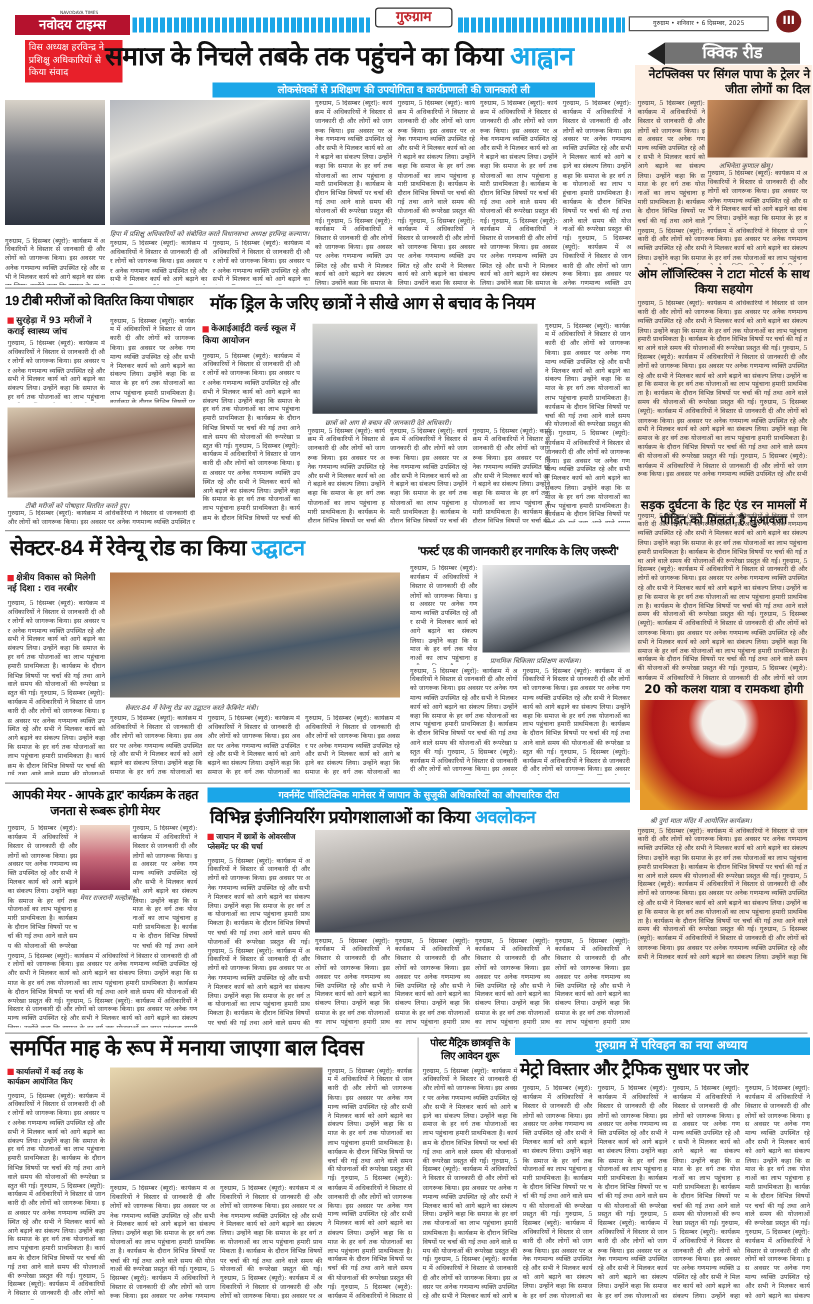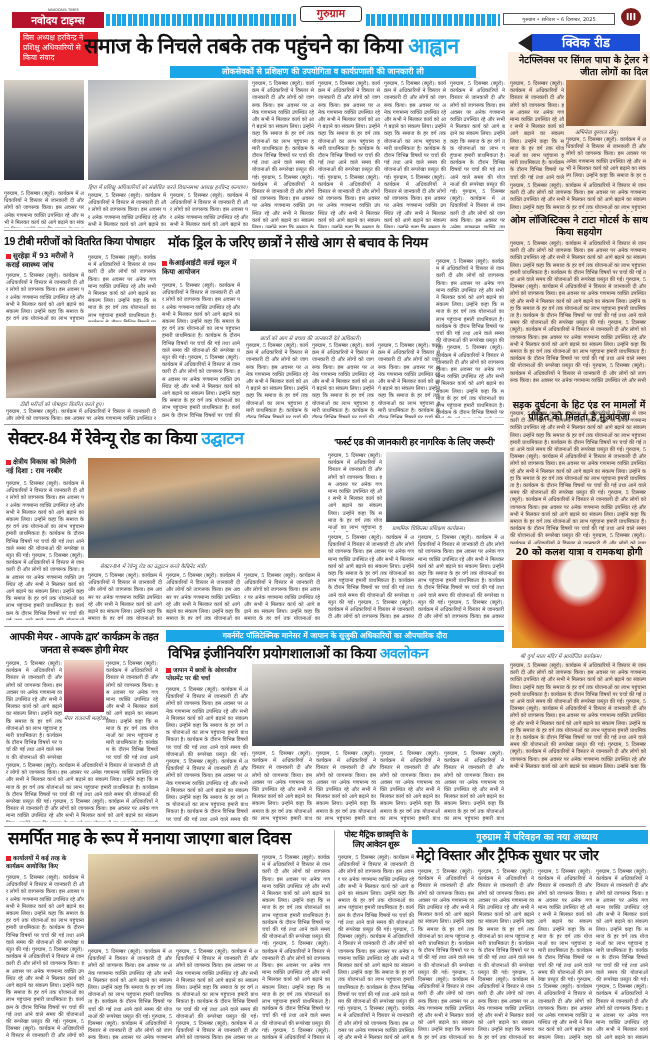--- a/index.html
+++ b/index.html
@@ -24,21 +24,21 @@
 
   
   .kicker-red { background: #e8202a; color: #fff; font-size: 7.5px; line-height: 10px; padding: 1px 3px; }
   .headline { font-family: "Liberation Sans", sans-serif; font-weight: bold; color: #111; white-space: nowrap; letter-spacing: -.3px; }
   .hl-blue { color: #1ba6e8; text-align: right; }
   .blue-bar { background: #1ba6e8; color: #fff; font-weight: bold; text-align: center; white-space: nowrap; }
   .bullet-sub { font-size: 7px; font-weight: bold; line-height: 9px; color: #222; }
   .bullet-sub .sq { display: inline-block; width: 5px; height: 5px; background: #e8202a; margin-right: 2px; vertical-align: middle; }
 
   .quick-read-box { background: #fdeee2; }
-  .qr-title { background: #1d4ed8; color: #fff; font-size: 13px; font-weight: bold; text-align: center; }
+  .qr-title { background: #737373; color: #fff; font-size: 13px; font-weight: bold; text-align: center; }
   .qr-arrow { width: 0; height: 0; border-top: 9px solid transparent; border-bottom: 9px solid transparent; border-right: 14px solid #222; }
   .qr-head { font-size: 9.5px; font-weight: bold; color: #111; line-height: 12px; text-align: center; }
   .rule-v { border-left: 1px solid #bbb; }
   .rule-h { border-top: 1px solid #999; }
   .transport-bar { background: #1ba6e8; color: #fff; font-size: 9.5px; font-weight: bold; text-align: center; }
 </style>
 </head>
 <body>
 
 <div class="abs mast-tiny">NAVODAYA TIMES</div>

